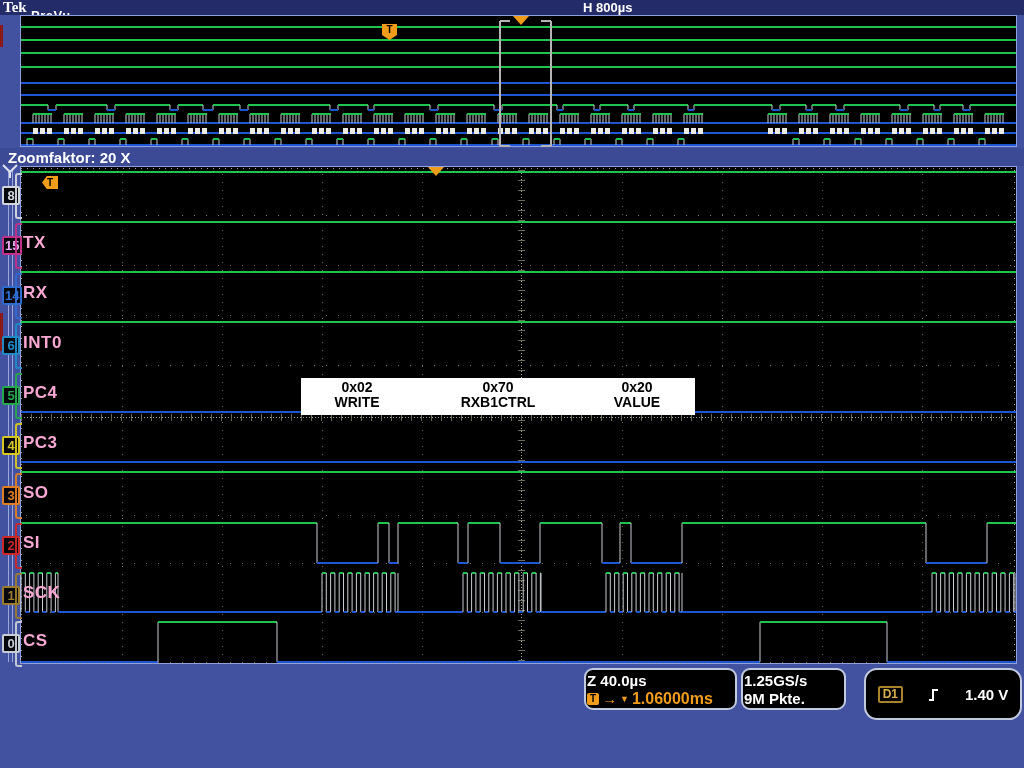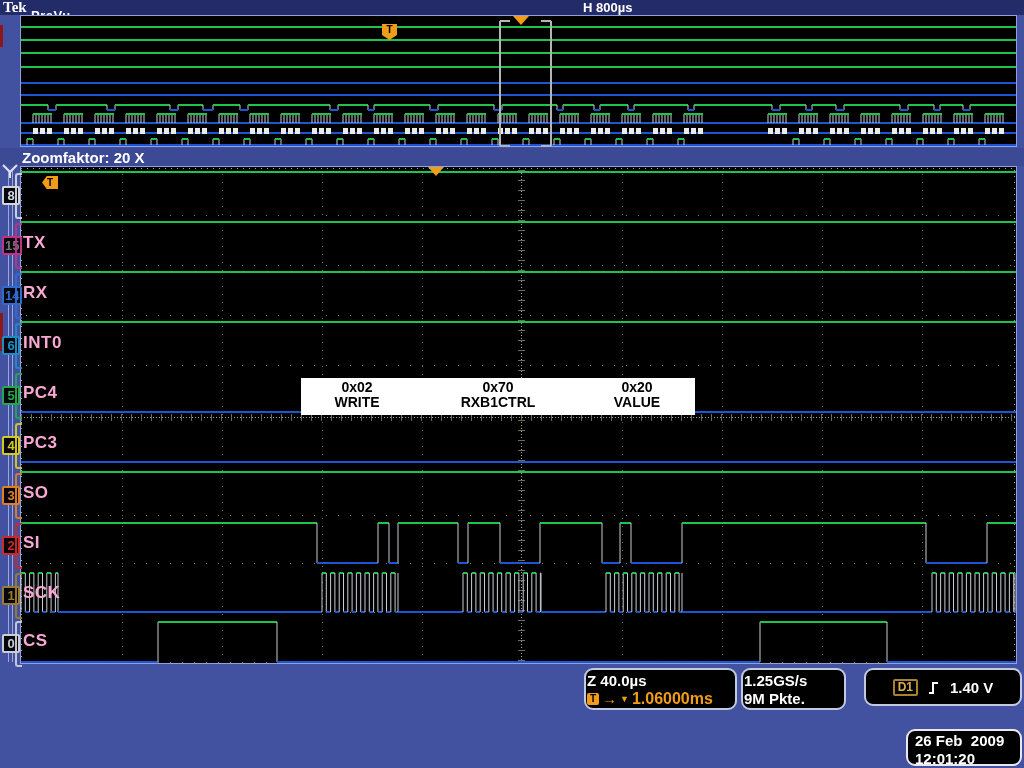--- a/index.html
+++ b/index.html
@@ -9,21 +9,21 @@
   #topbar{position:absolute;left:0;top:0;width:1024px;height:15px;background:#232c68;color:#fff;}
   #tek-logo{position:absolute;left:3px;top:-1px;font-family:"Liberation Serif",serif;font-weight:bold;font-size:15px;}
   #prevu{position:absolute;left:31px;top:8px;font-weight:bold;font-size:13px;letter-spacing:.5px;}
   #hscale{position:absolute;left:583px;top:0;font-weight:bold;font-size:13px;}
   
   #overview{position:absolute;left:20px;top:15px;width:997px;height:132px;background:#000;
             border:1px solid #8fa0e0;box-sizing:border-box;}
   #ov-svg{position:absolute;left:-21px;top:-16px;}
   
   #zoombar{position:absolute;left:0;top:148px;width:1024px;height:18px;background:#3c4a96;color:#fff;}
-  #zoombar span{position:absolute;left:22px;top:1px;font-weight:bold;font-size:15px;}
+  #zoombar span{position:absolute;left:8px;top:1px;font-weight:bold;font-size:15px;}
   
   #mainpanel{position:absolute;left:20px;top:166px;width:997px;height:498px;background:#000;
              border:1px solid #8fa0e0;box-sizing:border-box;}
   #main-svg{position:absolute;left:-21px;top:-167px;}
   .chlabel{position:absolute;color:#f9a8d4;font-weight:bold;font-size:17px;letter-spacing:.5px;z-index:5;}
   .badge{position:absolute;left:2px;min-width:12px;height:15px;line-height:15px;text-align:center;
          background:#05070c;border:2px solid;border-radius:2px;font-weight:bold;font-size:13px;
          padding:0 1px;z-index:6;}
   .bracket{position:absolute;left:15px;width:5px;height:42px;border-left:2px solid;border-top:2px solid;
            border-bottom:2px solid;border-radius:3px 0 0 3px;z-index:6;opacity:.95;}
@@ -44,22 +44,22 @@
   
   .trackline{position:absolute;width:1px;background:#9aa6dc;z-index:2;}
   .redstrip{position:absolute;left:0;width:3px;background:#8a1818;z-index:2;}
   #yicon{position:absolute;left:2px;top:164px;z-index:3;}
   
   .box{position:absolute;background:#000;border:2px solid #c2cadf;border-radius:9px;color:#fff;
        font-weight:bold;font-size:15px;z-index:10;box-sizing:border-box;padding:2px 1px;}
   .box .row{display:flex;align-items:center;gap:3px;line-height:18px;white-space:pre;}
   #box-zoom{left:584px;top:668px;width:153px;height:42px;}
   #box-acq{left:741px;top:668px;width:105px;height:42px;}
-  #box-trig{left:864px;top:668px;width:158px;height:38px;display:flex;align-items:center;
-            justify-content:center;gap:9px;}
+  #box-trig{left:864px;top:668px;width:158px;height:52px;display:flex;align-items:center;
+            justify-content:center;gap:24px;border-radius:13px;}
   #box-dig{left:582px;top:712px;width:263px;height:36px;padding-top:1px;}
   #box-date{left:906px;top:729px;width:116px;height:37px;border-color:#e8e8ee;text-align:left;
             padding:1px 7px;}
   .orange{color:#f29d19;}
   .t-icon{display:inline-block;width:12px;height:12px;background:#f29d19;color:#000;border-radius:2px;
           font-size:10px;line-height:12px;text-align:center;font-weight:bold;}
   .tri-glyph{font-size:9px;}
   .d1chip{display:inline-block;border:2px solid #a8832c;color:#d8b04c;border-radius:2px;
           font-size:12px;line-height:13px;padding:0 3px;font-weight:bold;}
 </style>
@@ -852,21 +852,21 @@
         <line x1="760" y1="622" x2="760" y2="662" stroke="#c9ccd4" stroke-width="1"></line>
         <line x1="760" y1="622" x2="887" y2="622" stroke="#1ec44e" stroke-width="2"></line>
         <line x1="887" y1="622" x2="887" y2="662" stroke="#c9ccd4" stroke-width="1"></line>
         <line x1="887" y1="662" x2="1016" y2="662" stroke="#1d55d2" stroke-width="2"></line>
       </svg>
   </div>
   <div id="labels-layer">
       <div class="badge" style="top: 186px; border-color: rgb(212, 214, 222); color: rgb(212, 214, 222);">8</div>
       <div class="bracket" style="top: 173px; border-color: rgb(212, 214, 222);"></div>
       <div class="chlabel" style="left: 23px; top: 233px;">TX</div>
-      <div class="badge" style="top: 236px; border-color: rgb(194, 48, 137); color: #737373;">15</div>
+      <div class="badge" style="top: 236px; border-color: rgb(194, 48, 137); color: #f0abfc;">15</div>
       <div class="bracket" style="top: 223px; border-color: rgb(194, 48, 137);"></div>
       <div class="chlabel" style="left: 23px; top: 283px;">RX</div>
       <div class="badge" style="top: 286px; border-color: rgb(47, 108, 208); color: rgb(47, 108, 208);">14</div>
       <div class="bracket" style="top: 273px; border-color: rgb(47, 108, 208);"></div>
       <div class="chlabel" style="left: 23px; top: 333px;">INT0</div>
       <div class="badge" style="top: 336px; border-color: rgb(31, 140, 200); color: rgb(31, 140, 200);">6</div>
       <div class="bracket" style="top: 323px; border-color: rgb(31, 140, 200);"></div>
       <div class="chlabel" style="left: 23px; top: 383px;">PC4</div>
       <div class="badge" style="top: 386px; border-color: rgb(37, 167, 78); color: rgb(37, 167, 78);">5</div>
       <div class="bracket" style="top: 373px; border-color: rgb(37, 167, 78);"></div>
@@ -918,18 +918,14 @@
 
   <div class="box" id="box-trig">
     <span class="d1chip">D1</span>
     <svg width="14" height="15">
       <path d="M2,13 L6,13 L6,3 L11,3" stroke="#fff" stroke-width="2" fill="none"></path>
     </svg>
     <span>1.40 V</span>
   </div>
 
 
-  <div class="box" id="box-date">
-    <div class="row"><span>26 Feb  2009</span></div>
-    <div class="row"><span>12:01:20</span></div>
-  </div>
 
 </div>
 
 </body></html>

